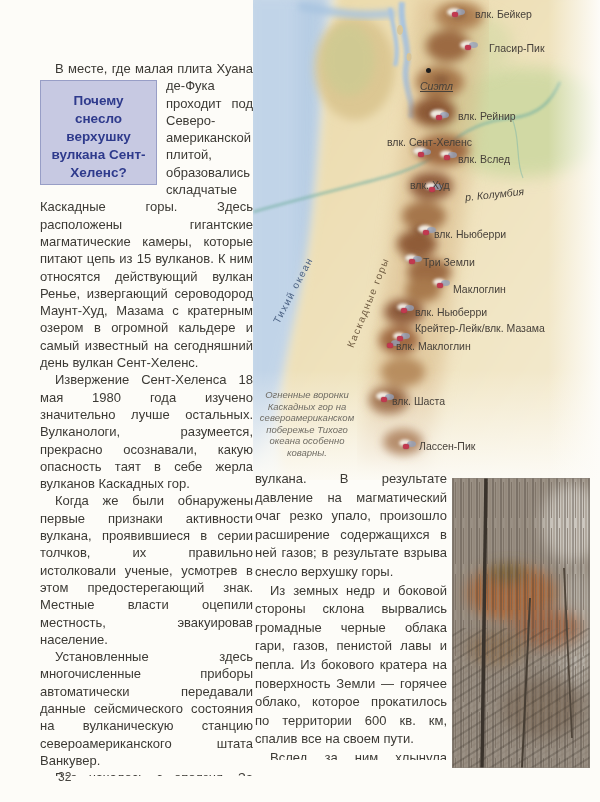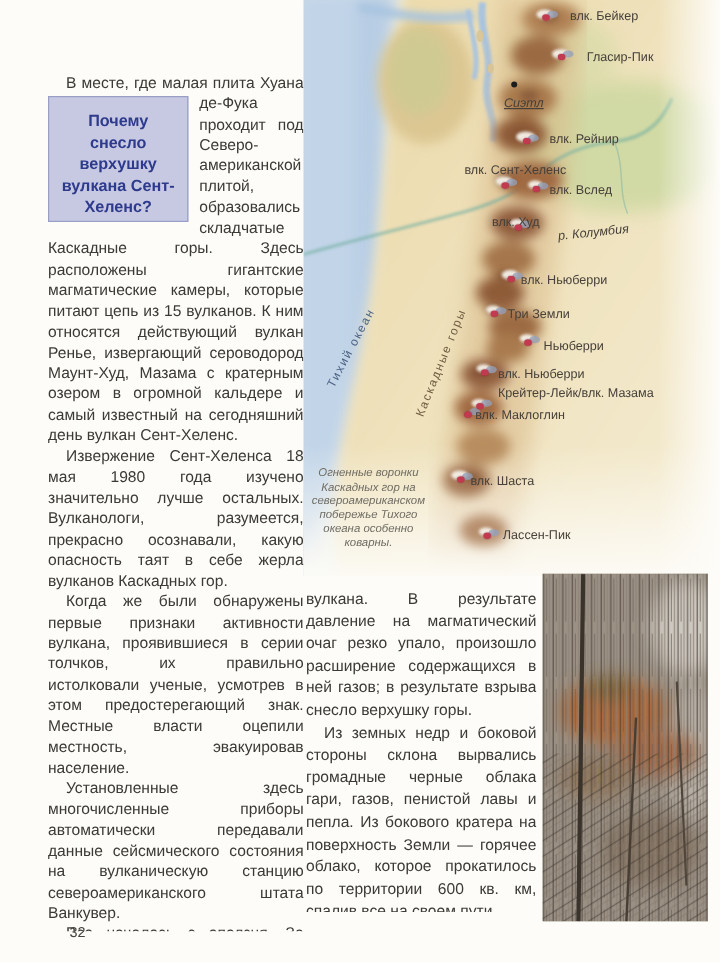--- a/index.html
+++ b/index.html
@@ -34,21 +34,21 @@
   .ocean-lbl{color:#4d6384;transform:rotate(-62deg);}
   .range-lbl{color:#6e5a40;transform:rotate(-68deg);}
   .river-lbl{position:absolute;font-style:italic;font-size:10.5px;color:#47413a;transform:rotate(-6deg);white-space:nowrap;}
   .caption{position:absolute;left:256px;top:389px;width:102px;font-style:italic;
     font-size:9.5px;line-height:11.5px;color:#6f6c64;text-align:center;}
 
   
   .col-mid{position:absolute;left:255px;top:470px;width:192px;height:290px;overflow:hidden;
     font-size:13px;line-height:18.6px;text-align:justify;}
   .col-mid p{text-indent:15px;}
-  .col-mid p.cont{text-indent:0;margin-top:20px;}
+  .col-mid p.cont{text-indent:0;}
 
   
   .photo{position:absolute;left:452px;top:478px;width:138px;height:290px;overflow:hidden;}
 
   .pagenum{position:absolute;left:58px;top:770px;font-size:12px;color:#45433e;}
 </style>
 </head>
 <body>
 
 <div class="page">
@@ -171,21 +171,21 @@
     <span class="vicon" style="left:150px;top:441px"></span>
 
     <span class="mlabel" style="left:222px;top:8px">влк. Бейкер</span>
     <span class="mlabel" style="left:236px;top:42px">Гласир-Пик</span>
     <span class="mlabel" style="left:205px;top:110px">влк. Рейнир</span>
     <span class="mlabel" style="left:134px;top:136px">влк. Сент-Хеленс</span>
     <span class="mlabel" style="left:205px;top:153px">влк. Вслед</span>
     <span class="mlabel" style="left:157px;top:179px">влк. Худ</span>
     <span class="mlabel" style="left:181px;top:228px">влк. Ньюберри</span>
     <span class="mlabel" style="left:170px;top:256px">Три Земли</span>
-    <span class="mlabel" style="left:200px;top:283px">Ньюберри</span>
+    <span class="mlabel" style="left:200px;top:283px">Маклоглин</span>
     <span class="mlabel" style="left:162px;top:306px">влк. Ньюберри</span>
     <span class="mlabel" style="left:162px;top:322px">Крейтер-Лейк/влк. Мазама</span>
     <span class="mlabel" style="left:143px;top:340px">влк. Маклоглин</span>
     <span class="mlabel" style="left:139px;top:395px">влк. Шаста</span>
     <span class="mlabel" style="left:166px;top:440px">Лассен-Пик</span>
 
     <span class="city-dot" style="left:173px;top:68px"></span>
     <span class="mlabel city" style="left:167px;top:80px">Сиэтл</span>
 
     <span class="rot-label ocean-lbl" style="left:18px;top:320px">Тихий океан</span>

